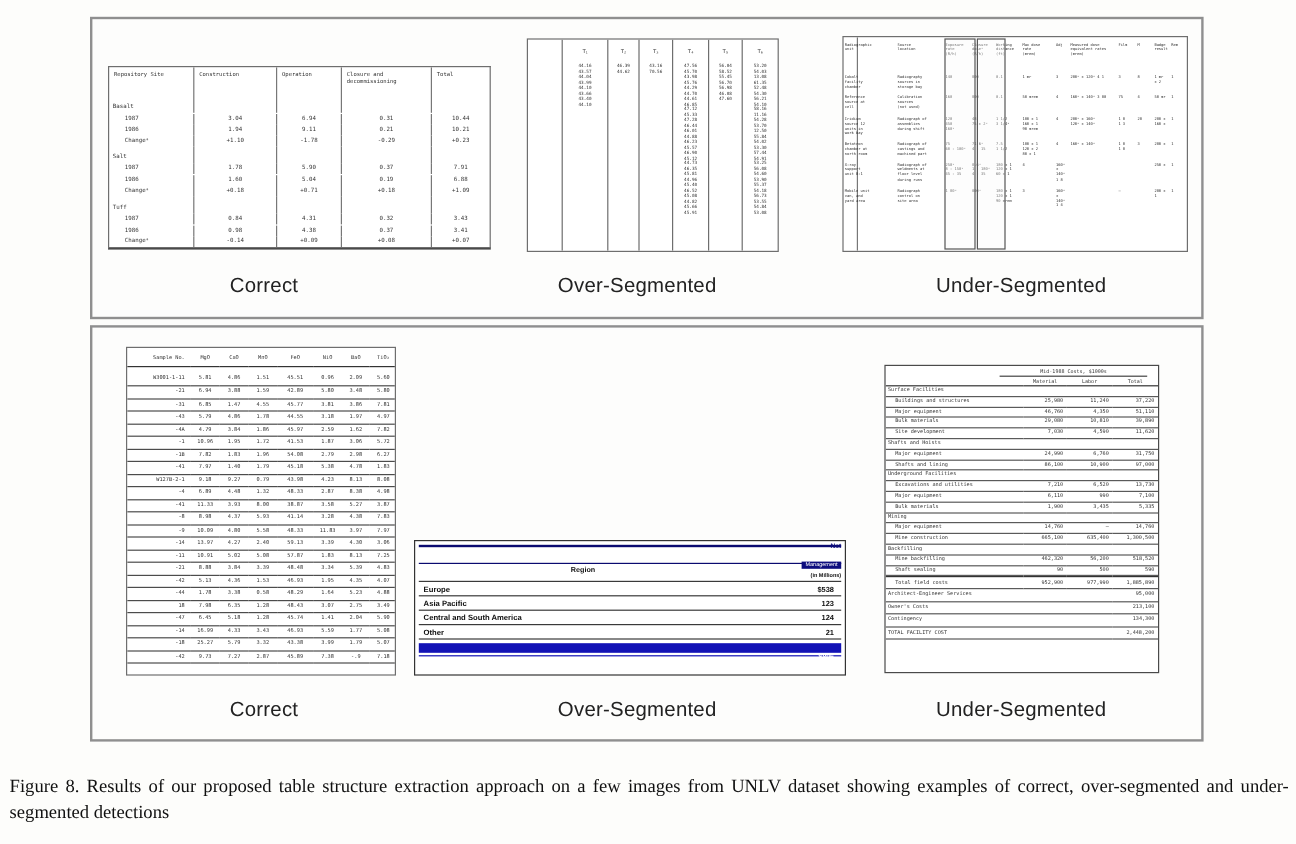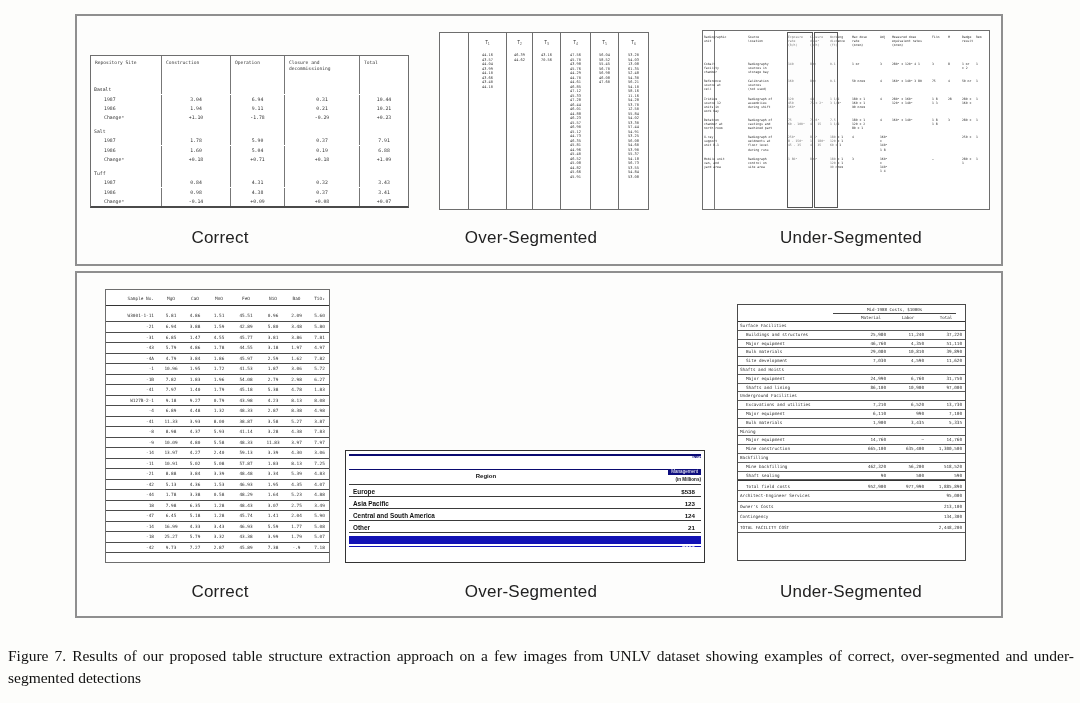--- a/index.html
+++ b/index.html
@@ -723,13 +723,13 @@
         <div class="f-c f-sum-lab" style="grid-column: 1 / 4;">TOTAL FACILITY COST</div>
         <div class="f-c f-num f-sum">2,448,200</div>
       </div>
   </div>
 
   <div class="col-label" style="left:143px;top:309px;">Correct</div>
   <div class="col-label" style="left:454px;top:309px;">Over-Segmented</div>
   <div class="col-label" style="left:774px;top:309px;">Under-Segmented</div>
 </div>
 
-<div id="caption">Figure 7.   Results of our proposed table structure extraction approach on a few images from UNLV dataset showing examples of correct, over-segmented and under-segmented detections</div>
+<div id="caption">Figure 8.   Results of our proposed table structure extraction approach on a few images from UNLV dataset showing examples of correct, over-segmented and under-segmented detections</div>
 
 </body></html>

